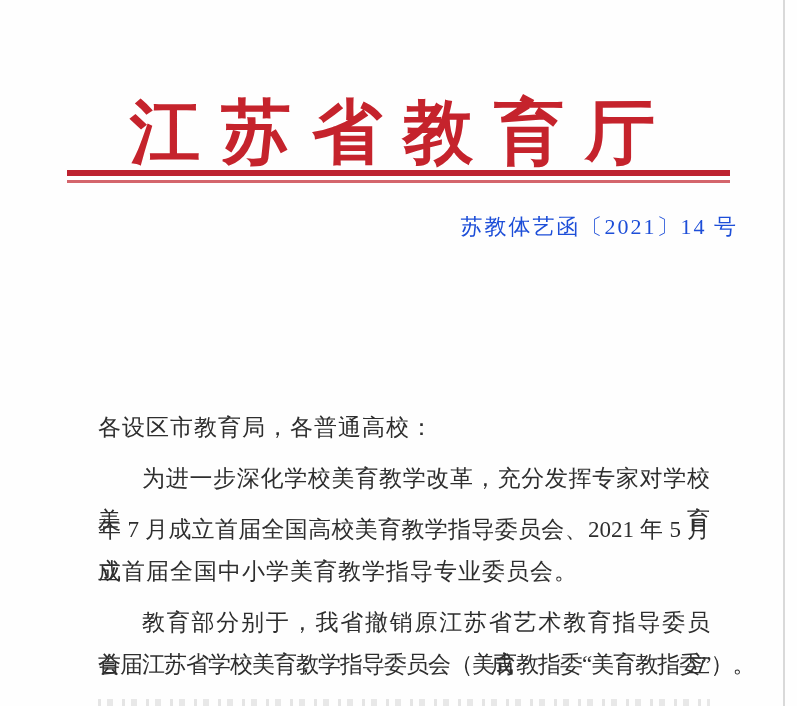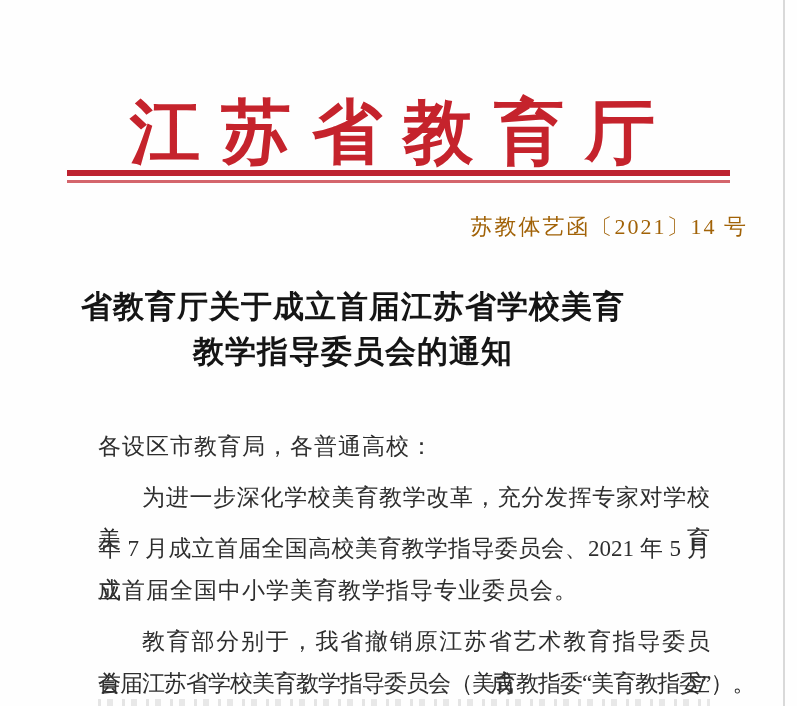--- a/index.html
+++ b/index.html
@@ -41,24 +41,24 @@
     width: 663px;
   }
   .divider .thick { height: 6px; background: #bd2230; }
   .divider .gap   { height: 4px; background: transparent; }
   .divider .thin  { height: 3px; background: #d4656c; }
 
   
   .docnum {
     position: absolute;
     top: 212px;
-    right: 49px;
+    right: 59px;
     font-size: 22px;
     line-height: 30px;
-    color: #a16207;
+    color: #1d4ed8;
     letter-spacing: 2px;
     white-space: nowrap;
   }
 
   
   .title {
     position: absolute;
     top: 284px;
     left: 0;
     width: 706px;
@@ -66,21 +66,21 @@
     font-size: 31px;
     line-height: 45px;
     font-weight: bold;
     color: #151515;
     letter-spacing: 1px;
   }
 
   
   .bodytext {
     position: absolute;
-    top: 426px;
+    top: 407px;
     left: 98px;
     width: 612px;
     font-size: 23px;
     color: #2e2e2e;
   }
   .ln {
     height: 42px;
     line-height: 42px;
     letter-spacing: 1px;
     white-space: nowrap;
@@ -130,24 +130,20 @@
   <div class="agency">江苏省教育厅</div>
 
   <div class="divider">
     <div class="thick"></div>
     <div class="gap"></div>
     <div class="thin"></div>
   </div>
 
   <div class="docnum">苏教体艺函〔2021〕14 号</div>
 
-  <div class="title">
-    <div>省教育厅关于成立首届江苏省学校美育</div>
-    <div>教学指导委员会的通知</div>
-  </div>
 
   <div class="bodytext">
     <div class="ln">各设区市教育局，各普通高校：</div>
     <div class="ln indent just">为进一步深化学校美育教学改革，充分发挥专家对学校美育</div>
     <div class="ln just">年 7 月成立首届全国高校美育教学指导委员会、2021 年 5 月成</div>
     <div class="ln">立首届全国中小学美育教学指导专业委员会。</div>
     <div class="ln indent just">教育部分别于，我省撤销原江苏省艺术教育指导委员会，成立</div>
     <div class="ln tight">首届江苏省学校美育教学指导委员会（美育教指委“美育教指委”）。</div>
   </div>
 

